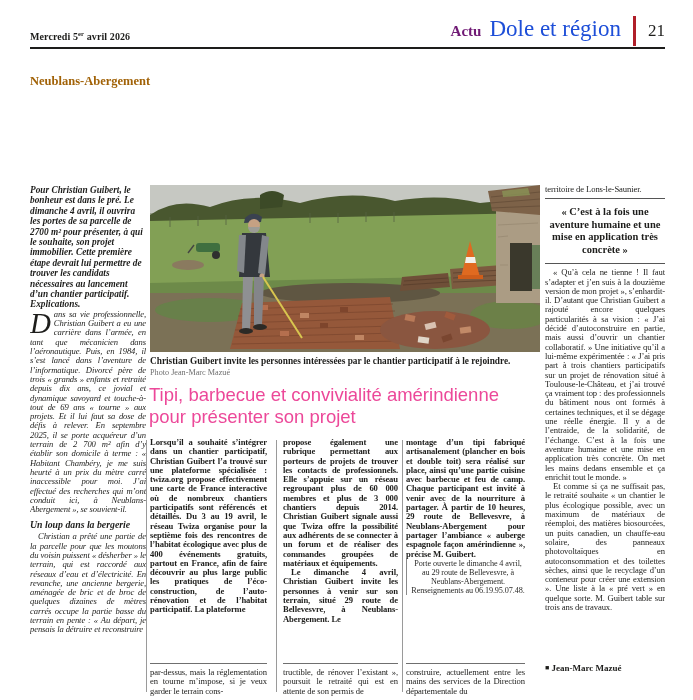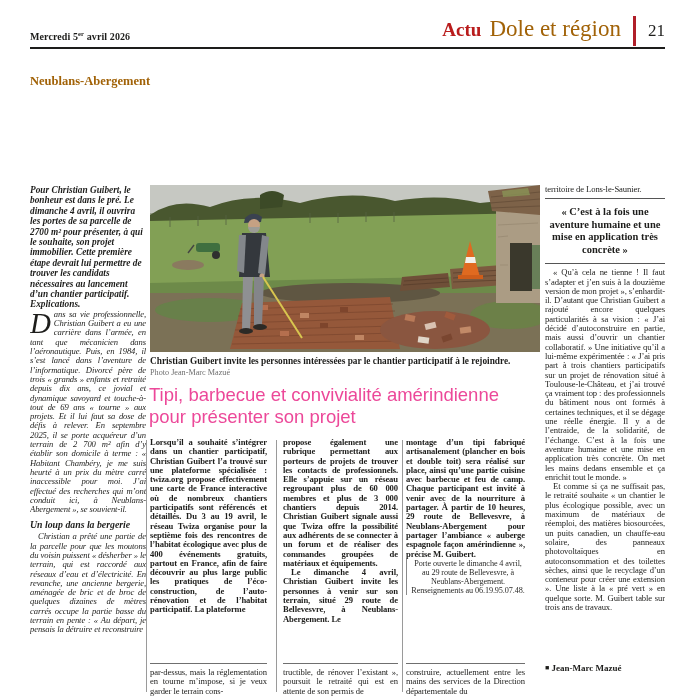--- a/index.html
+++ b/index.html
@@ -4,22 +4,22 @@
 <style>
   html,body{margin:0;padding:0;background:#e9e9e9;}
   .page{
     position:relative;width:693px;height:700px;margin:0 auto;background:#ffffff;
     font-family:"Liberation Serif", serif;color:#1d1d1b;overflow:hidden;
   }
   
   .issue-date{position:absolute;left:30px;top:30px;font-size:10px;font-weight:bold;letter-spacing:.1px;}
   .issue-date sup{font-size:6.5px;}
   .masthead{position:absolute;right:28px;top:16px;display:flex;align-items:baseline;gap:8px;}
-  .brand{font-size:19px;font-weight:bold;color:#b91c1c;}
-  .section-title{font-size:23px;font-weight:normal;color:#a16207;}
+  .brand{font-size:15px;font-weight:bold;color:#701a75;}
+  .section-title{font-size:23px;font-weight:normal;color:#1d4ed8;}
   .red-bar{width:3px;height:30px;background:#b01f29;align-self:center;margin:0 4px;}
   .page-number{font-size:17px;}
   .header-rule{position:absolute;left:30px;right:28px;top:47px;height:1.5px;background:#1d1d1b;}
   
   .kicker{position:absolute;left:30px;top:74px;font-size:12.5px;font-weight:bold;color:#a16207;}
   .headline{position:absolute;left:28px;top:88px;width:620px;font-size:32px;line-height:35px;
     font-weight:bold;letter-spacing:-.4px;}
   
   .bodytext{font-size:8.6px;line-height:9.3px;letter-spacing:-.1px;text-align:justify;}
   .bold{font-weight:bold;}

